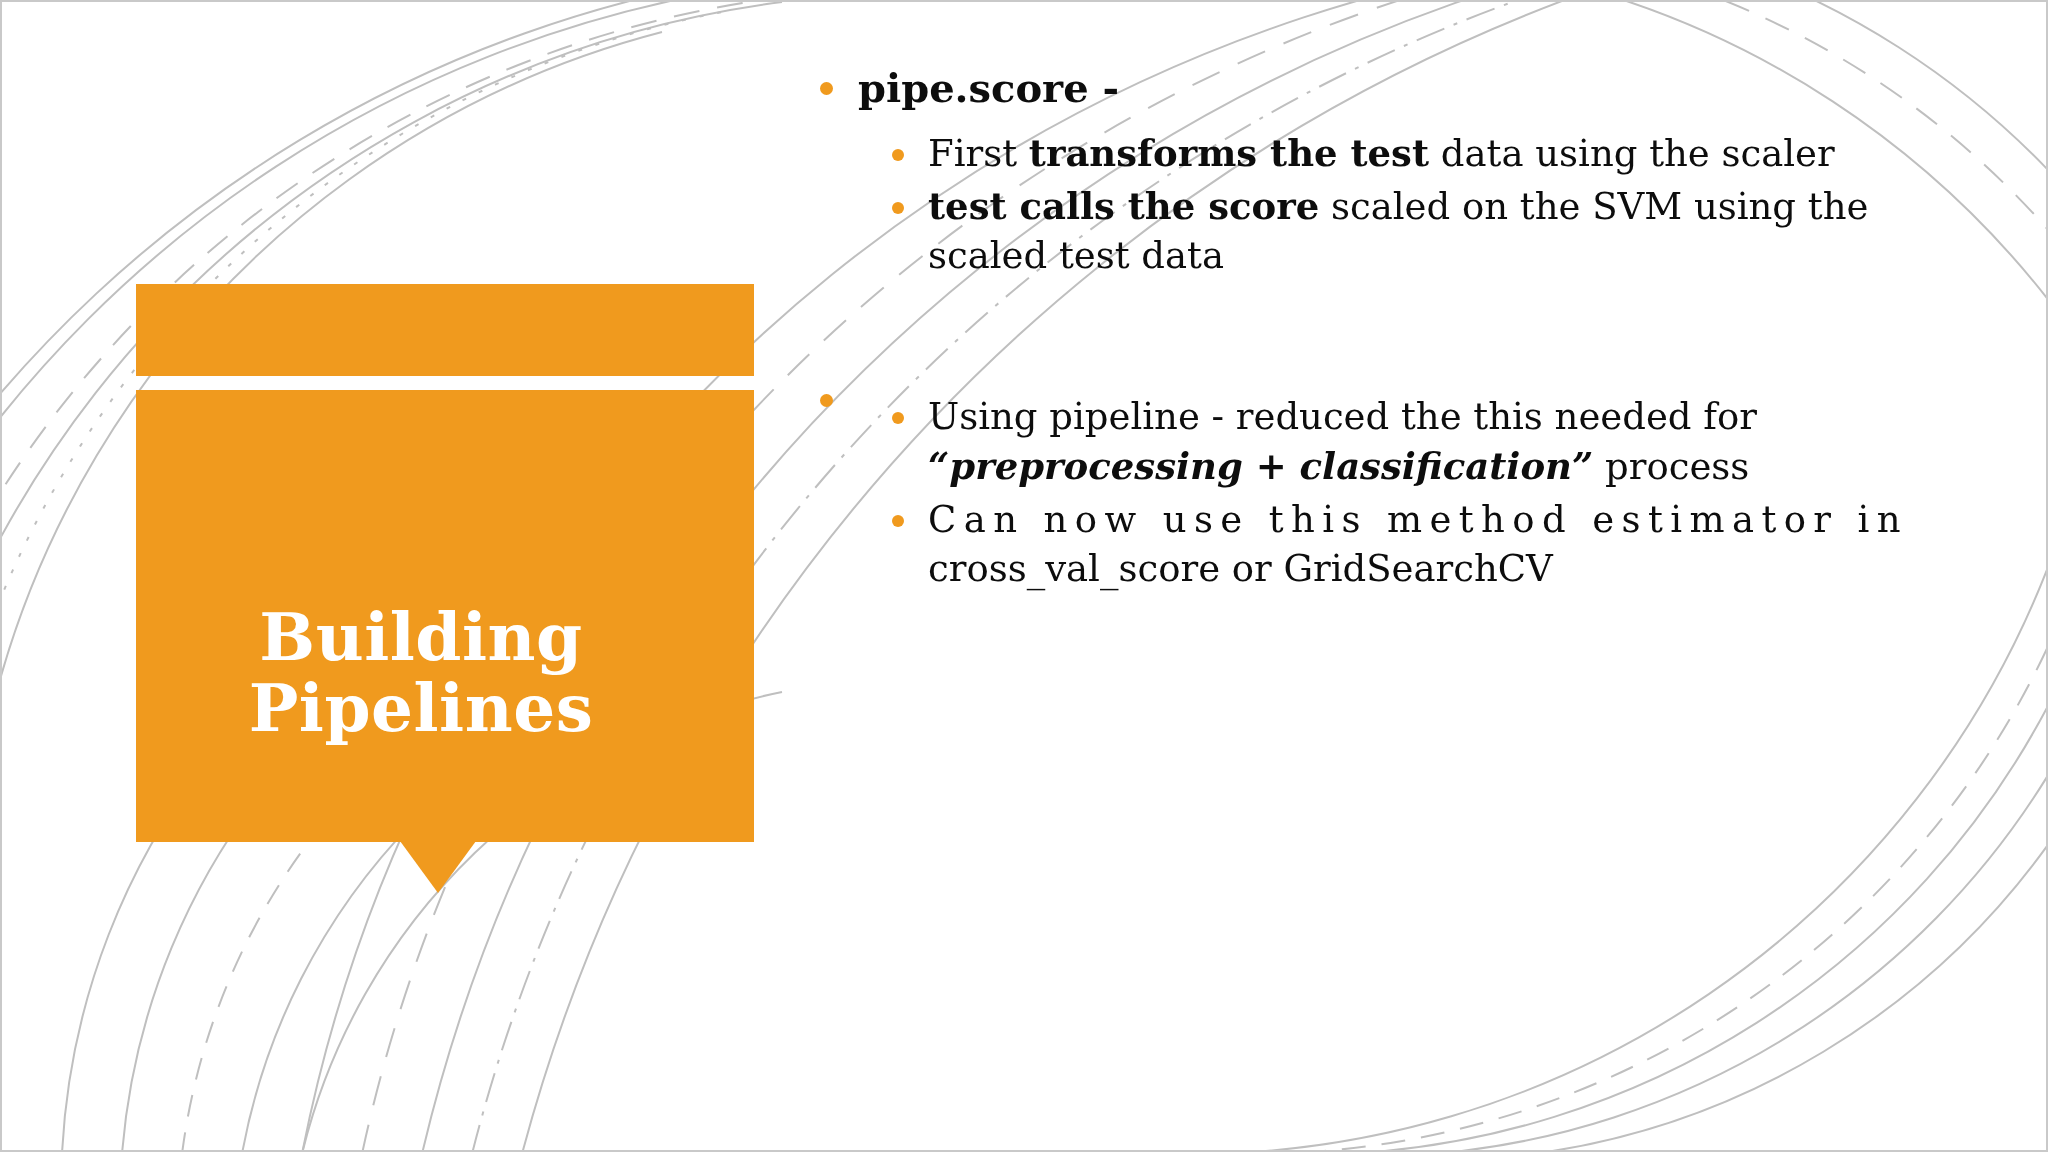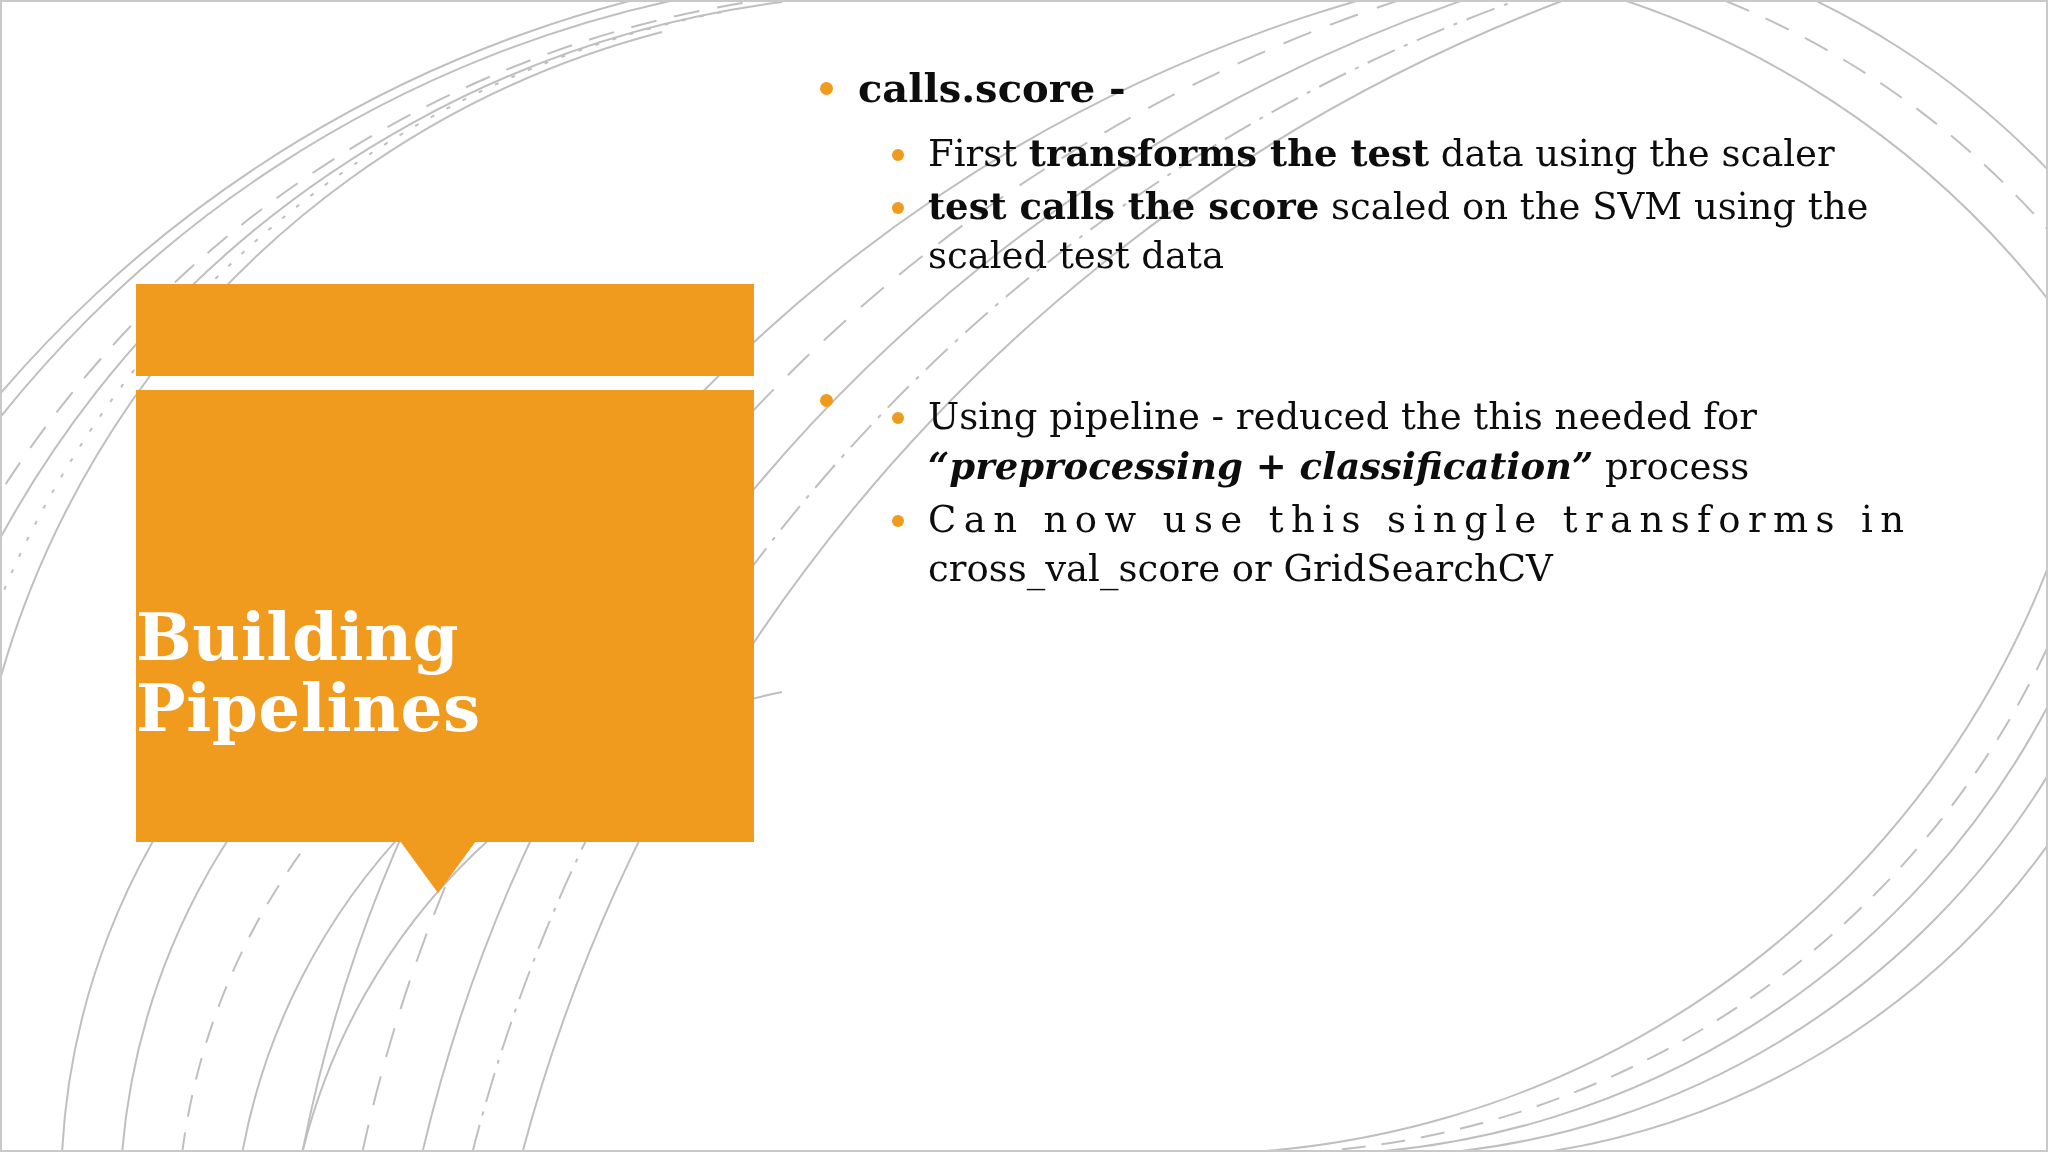--- a/index.html
+++ b/index.html
@@ -58,21 +58,21 @@
     height: 0;
     border-left: 38px solid transparent;
     border-right: 38px solid transparent;
     border-top: 52px solid #F09A1E;
   }
   .bubble-title {
     position: absolute;
     left: 0;
     top: 212px;
     width: 570px;
-    text-align: left;
+    text-align: center;
     color: #FFFFFF;
     font-family: "DejaVu Serif", "Liberation Serif", serif;
     font-weight: bold;
     font-size: 66px;
     line-height: 1.08;
     letter-spacing: 0.5px;
   }
   .bubble-title .line { display: block; }
 
   
@@ -190,21 +190,21 @@
     </div>
     <div class="bubble-tail"></div>
   </div>
 
   <div id="content">
 
     <ul class="lvl1">
 
       <li class="b1">
         <span class="dot"></span>
-        <span>calls.score -</span>
+        <span>pipe.score -</span>
       </li>
 
       <ul class="lvl2">
         <li class="b2">
           <span class="dot"></span>
           <span>First </span><span class="b">transforms the test</span><span> data using the scaler</span>
         </li>
 
         <li class="b2">
           <span class="dot"></span>
@@ -222,21 +222,21 @@
 
       <ul class="lvl2">
         <li class="b2">
           <span class="dot"></span>
           <span>Using pipeline - reduced the this needed for</span>
           <span class="bi">“preprocessing + classification”</span><span> process</span>
         </li>
 
         <li class="b2">
           <span class="dot"></span>
-          <span class="track-xwide">Can now use this single transforms in</span>
+          <span class="track-xwide">Can now use this method estimator in</span>
           <span>cross_val_score or GridSearchCV</span>
         </li>
       </ul>
 
     </ul>
   </div>
 
 </div>
 
 </body></html>

